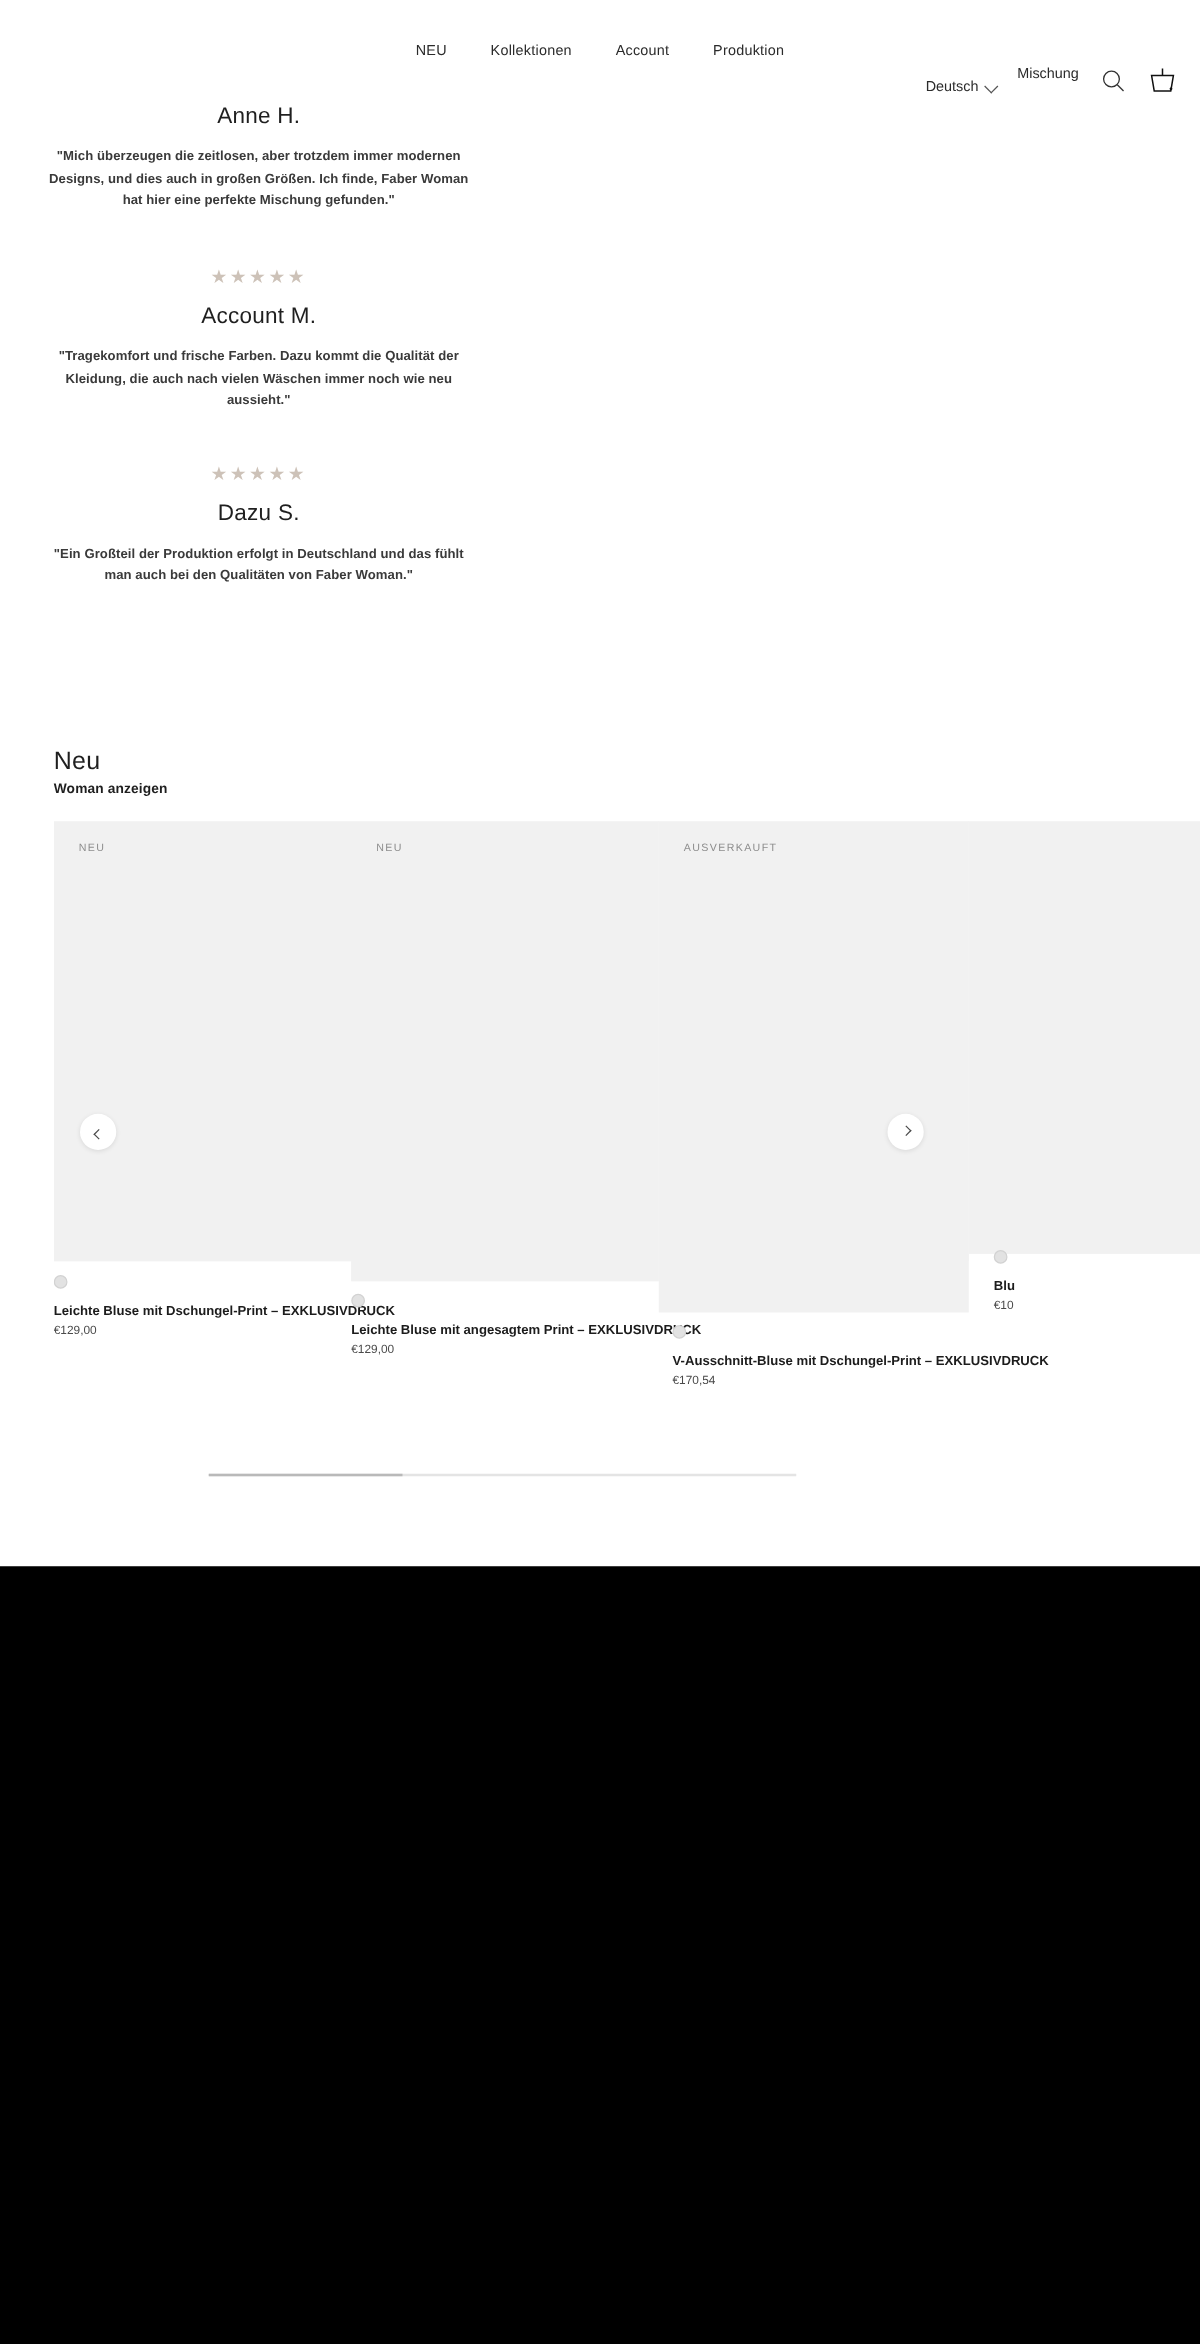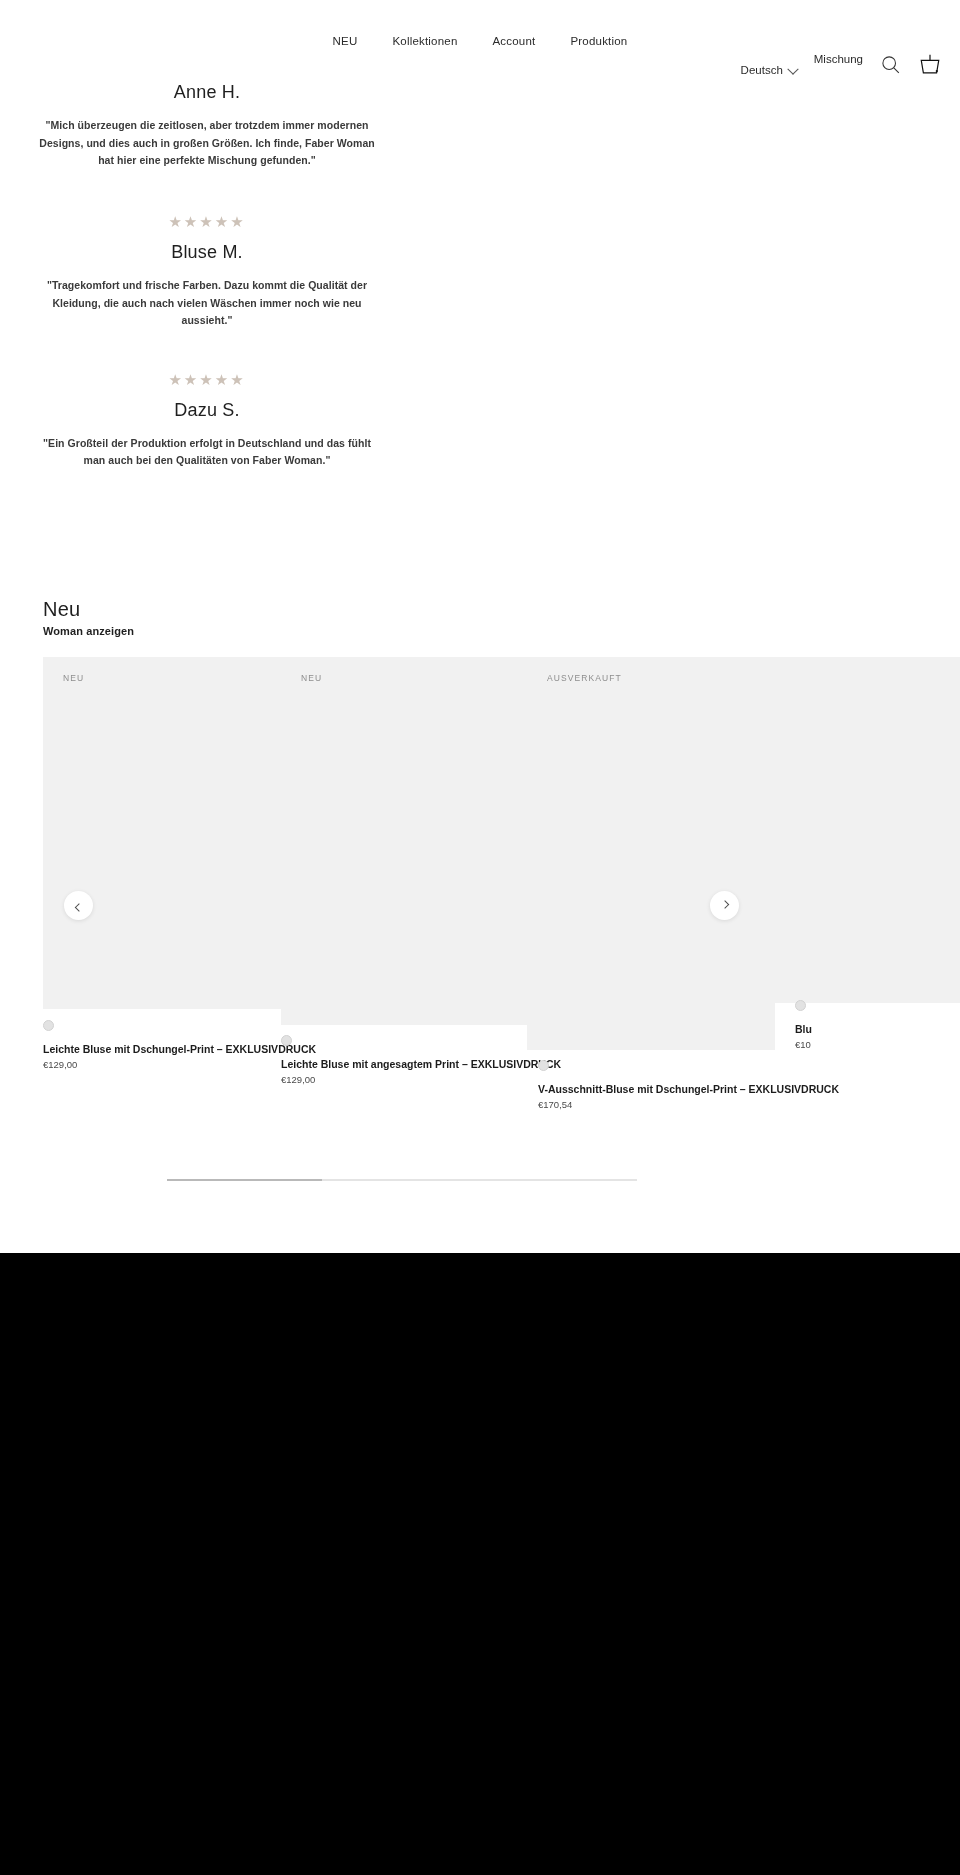--- a/index.html
+++ b/index.html
@@ -287,21 +287,21 @@
 
   <div class="testimonial">
     <div class="t-name">Anne H.</div>
     <div class="t-quote">"Mich überzeugen die zeitlosen, aber trotzdem immer modernen Designs, und dies auch in großen Größen. Ich finde, Faber Woman hat hier eine perfekte Mischung gefunden."</div>
   </div>
 
   <div class="t-gap-1"></div>
 
   <div class="testimonial">
     <div class="stars">★★★★★</div>
-    <div class="t-name">Bluse M.</div>
+    <div class="t-name">Account M.</div>
     <div class="t-quote">"Tragekomfort und frische Farben. Dazu kommt die Qualität der Kleidung, die auch nach vielen Wäschen immer noch wie neu aussieht."</div>
   </div>
 
   <div class="t-gap-2"></div>
 
   <div class="testimonial">
     <div class="stars">★★★★★</div>
     <div class="t-name">Dazu S.</div>
     <div class="t-quote">"Ein Großteil der Produktion erfolgt in Deutschland und das fühlt man auch bei den Qualitäten von Faber Woman."</div>
   </div>

